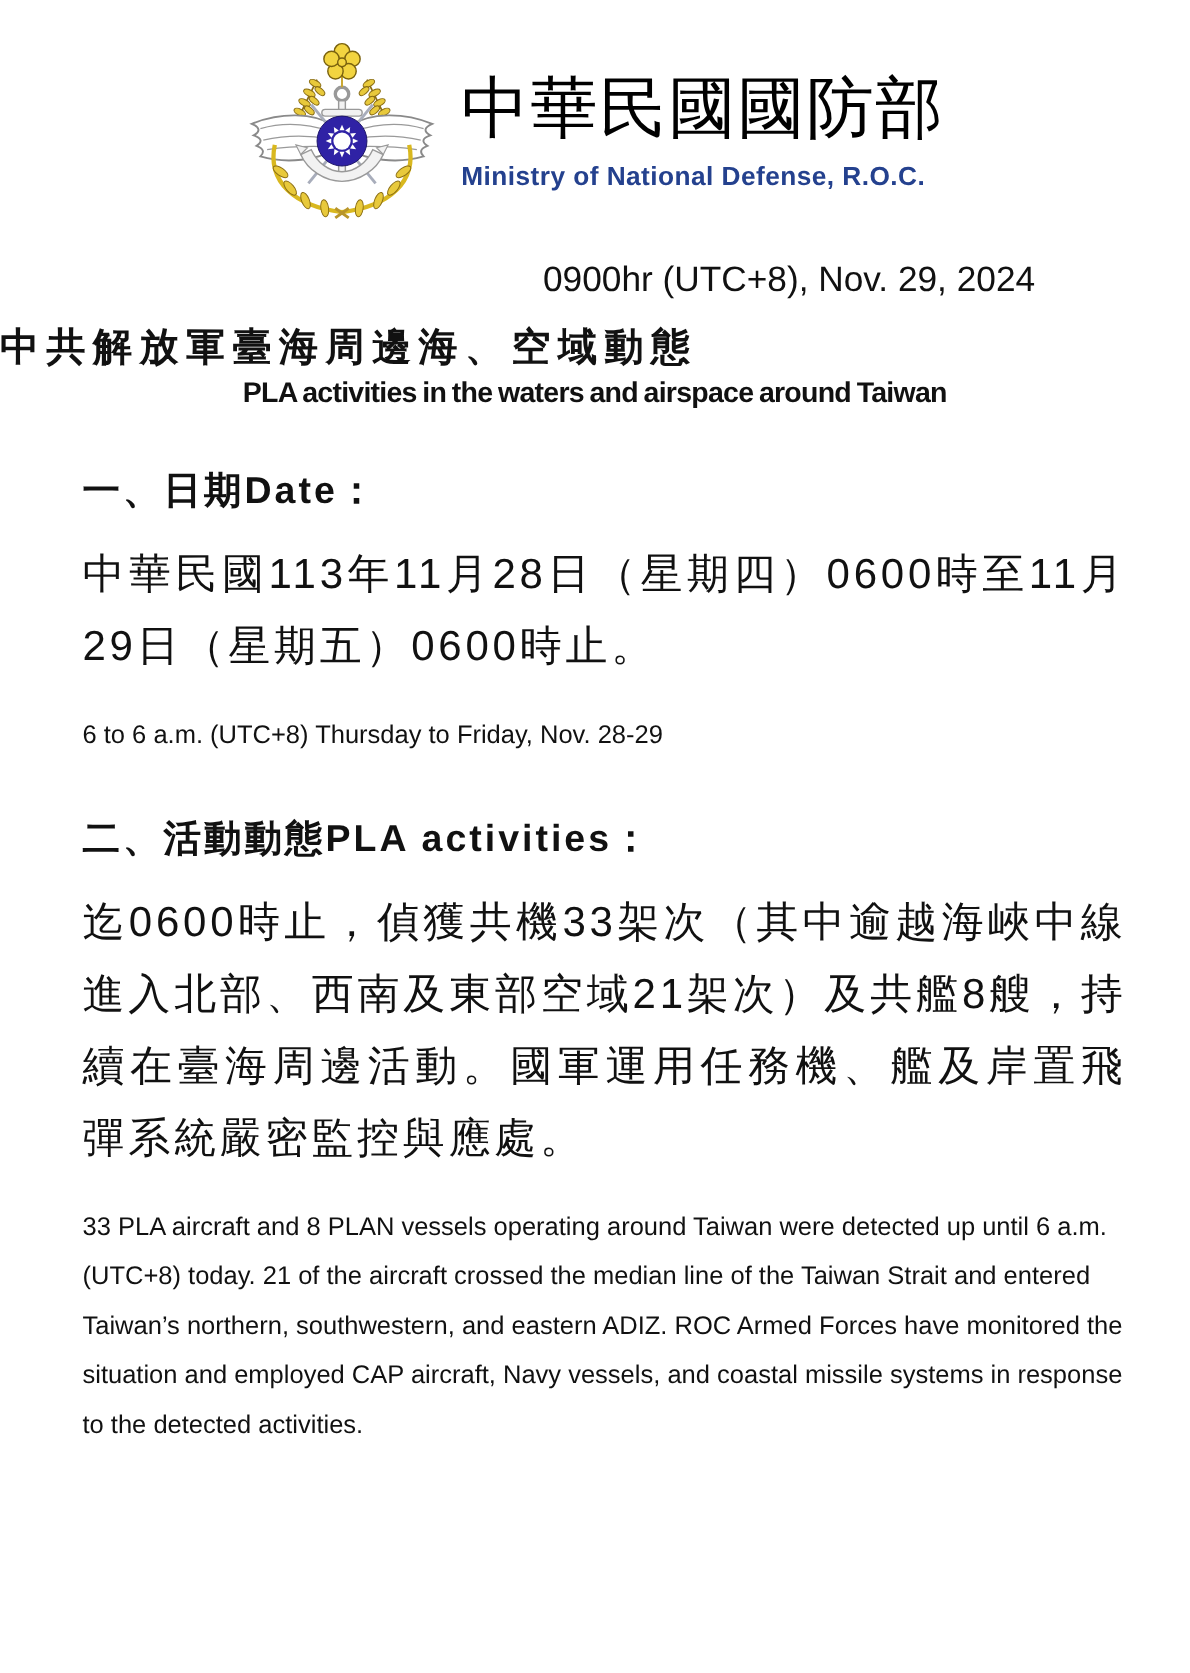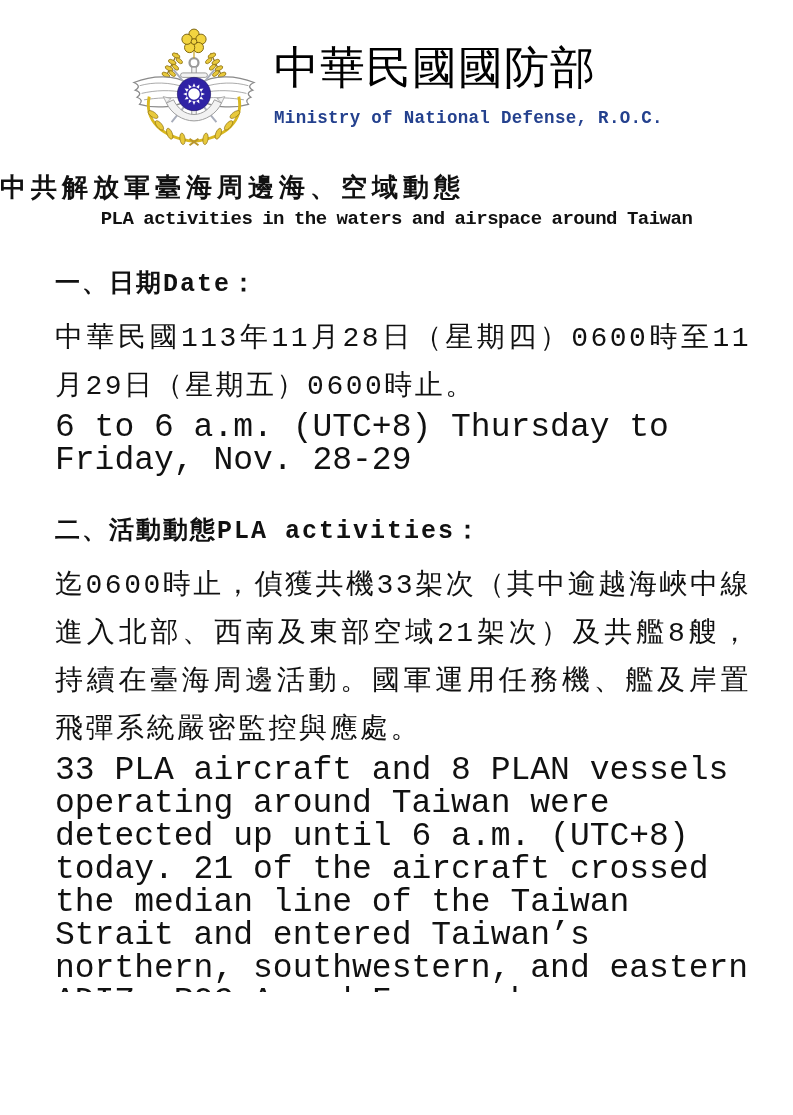--- a/index.html
+++ b/index.html
@@ -1,20 +1,20 @@
 <!DOCTYPE html>
 <html><head>
 <meta charset="utf-8">
 <style>
   html,body { margin:0; padding:0; background:#ffffff; }
   .page {
     width:793px; height:992px;
     background:#ffffff;
     color:#111111;
-    font-family:Liberation Mono, monospace;
+    font-family:Liberation Sans, sans-serif;
     position:relative;
     overflow:hidden;
     margin:0 auto;
   }
   
   .header-row {
     display:flex;
     justify-content:center;
     align-items:center;
     padding-top:26px;
@@ -70,23 +70,23 @@
     margin-top:36px;
   }
   .para-zh {
     font-size:28px;
     line-height:48px;
     text-align:justify;
     letter-spacing:2.5px;
     margin-top:16px;
   }
   .para-en {
-    font-size:33px;
+    font-size:17px;
     line-height:33px;
-    margin-top:0;
+    margin-top:18px;
     text-align:left;
   }
 </style>
 </head>
 <body>
 
 <div class="page">
 
   <div class="header-row">
 
@@ -183,20 +183,21 @@
       </g>
     </svg>
 
     <div class="agency-block">
       <div class="agency-zh">中華民國國防部</div>
       <div class="agency-en">Ministry of National Defense, R.O.C.</div>
     </div>
   </div>
 
   <div class="release">
+    <div class="release-en">0900hr (UTC+8), Nov. 29, 2024</div>
   </div>
 
   <div class="title-zh">中共解放軍臺海周邊海、空域動態</div>
   <div class="title-en">PLA activities in the waters and airspace around Taiwan</div>
 
   <div class="content">
 
     <div class="section-heading">一、日期Date：</div>
     <div class="para-zh">中華民國113年11月28日（星期四）0600時至11月29日（星期五）0600時止。</div>
     <div class="para-en">6 to 6 a.m. (UTC+8) Thursday to Friday, Nov. 28-29</div>

